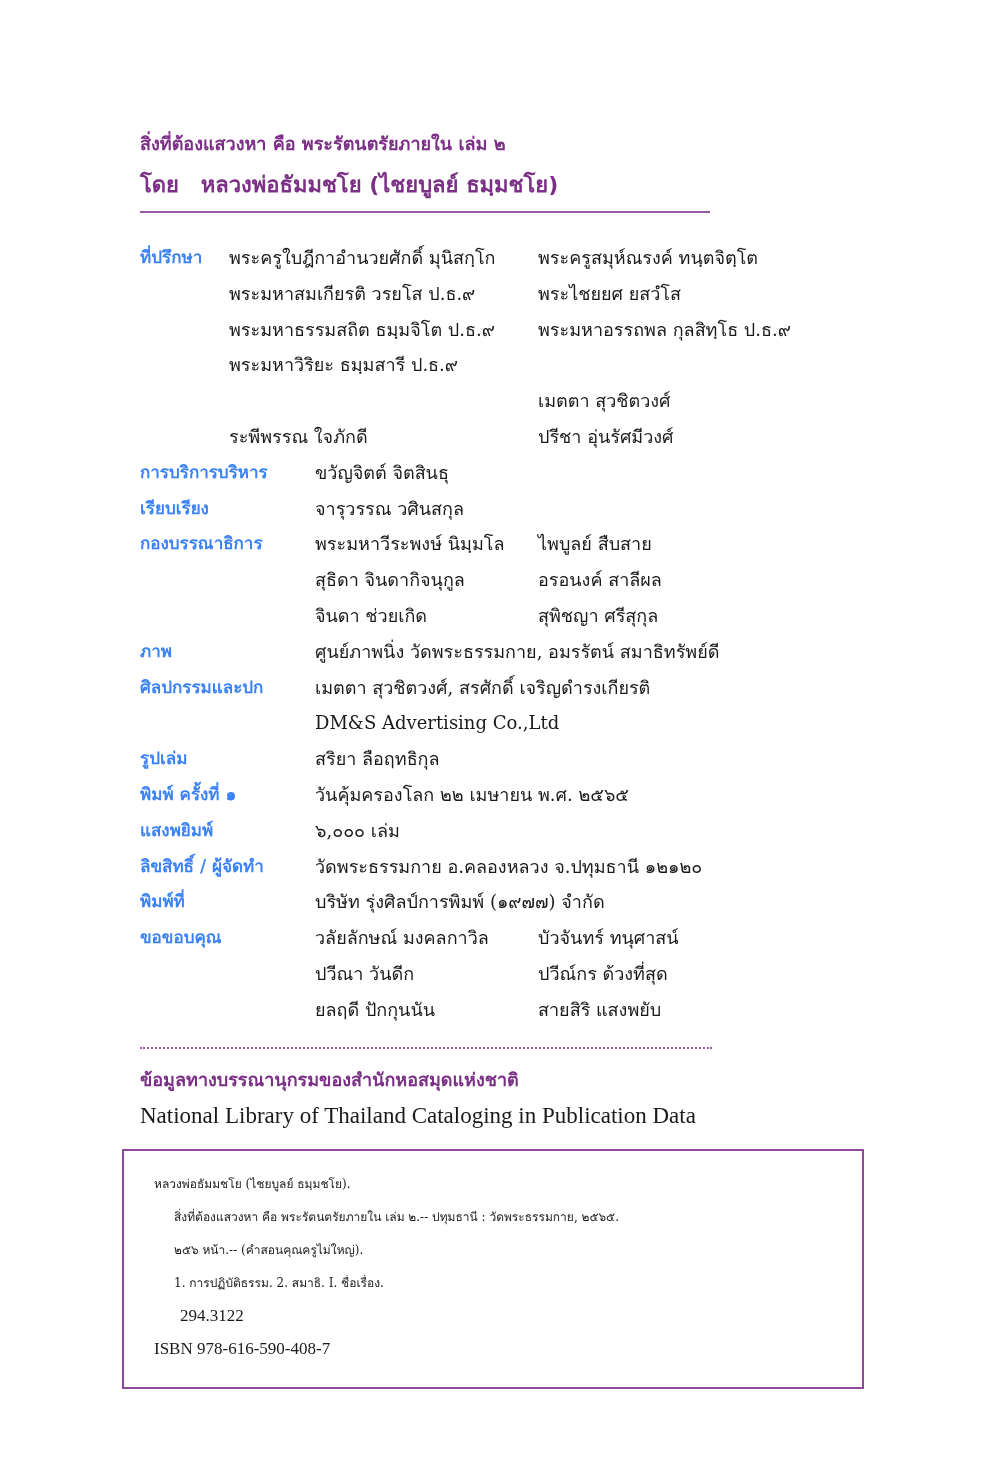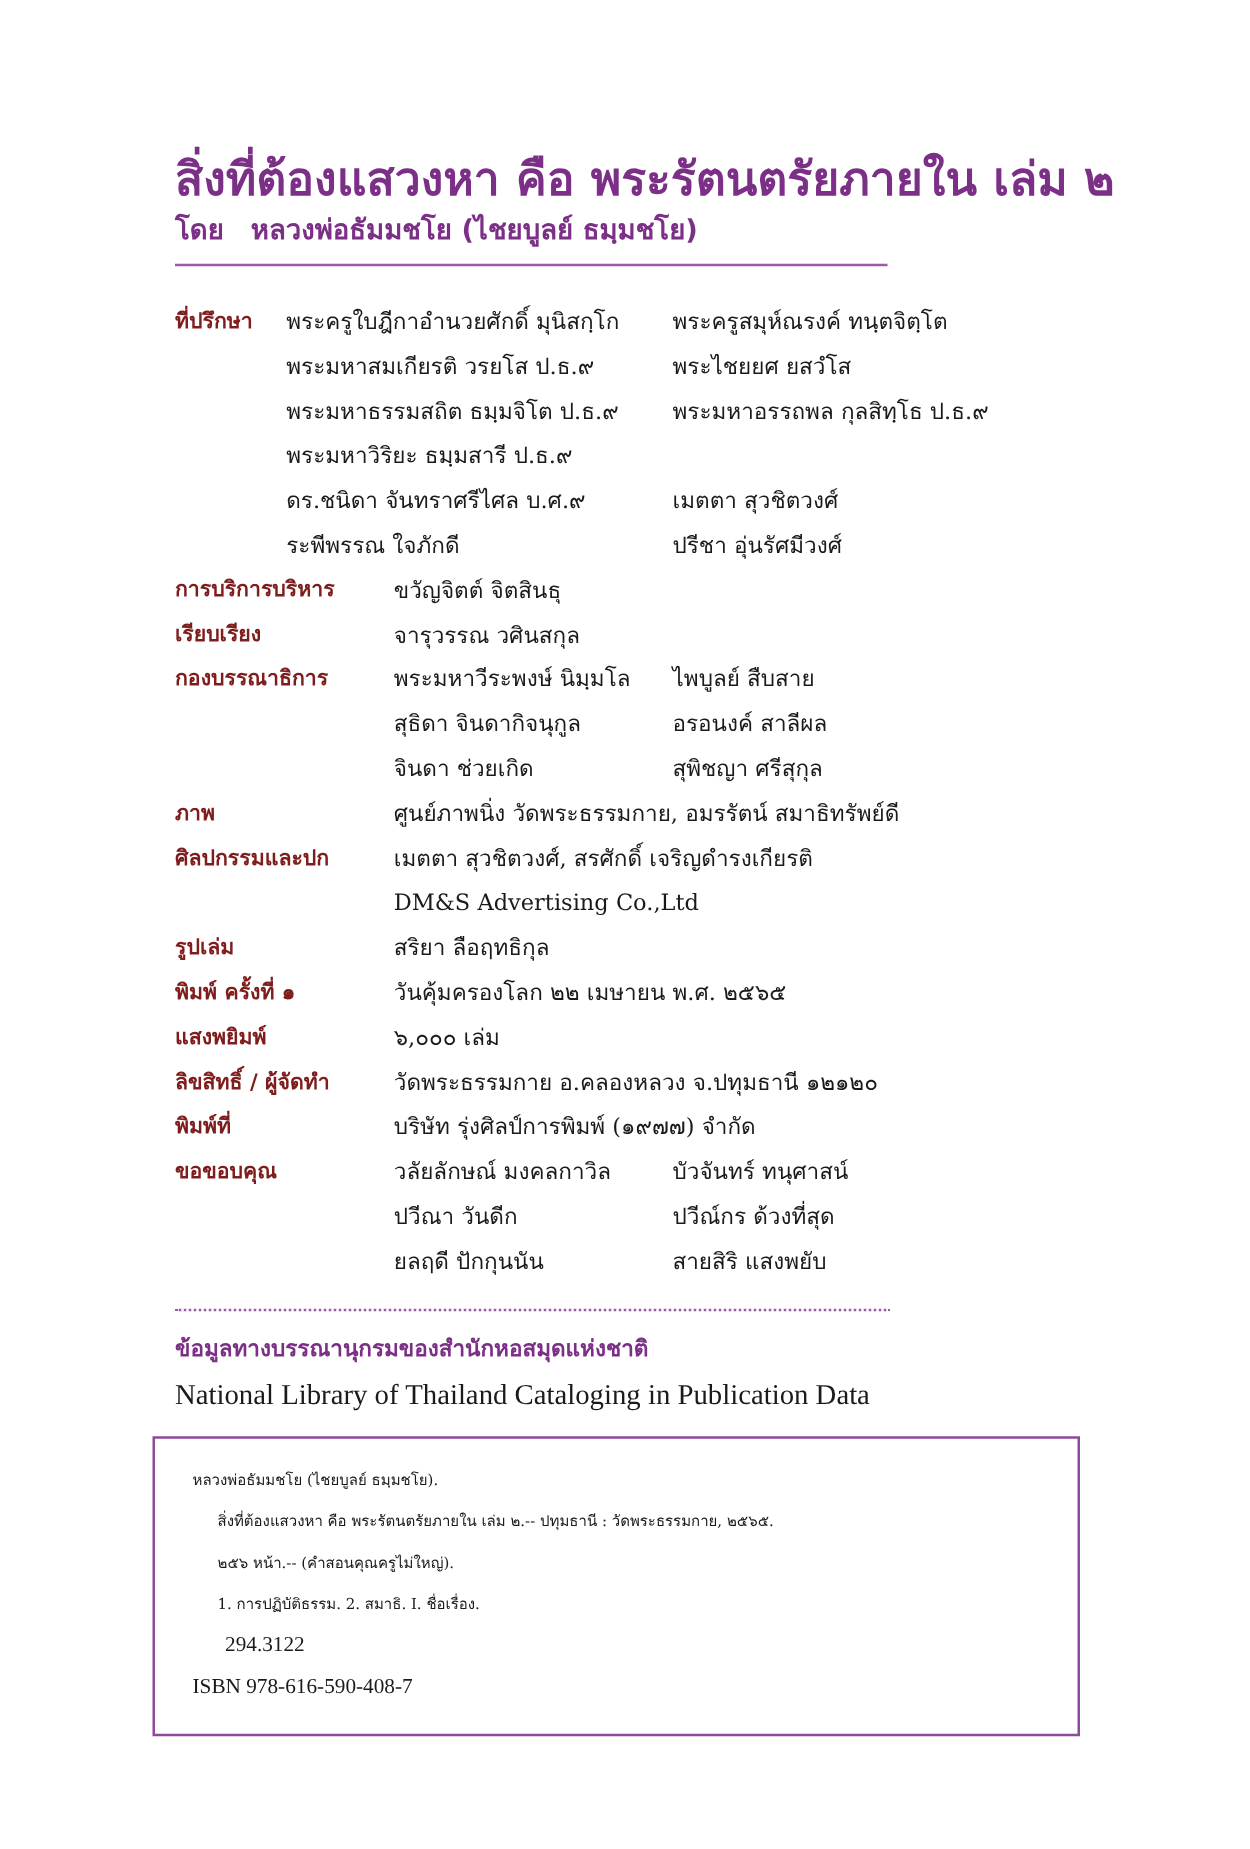--- a/index.html
+++ b/index.html
@@ -11,21 +11,21 @@
     font-family: "DejaVu Serif", "Liberation Serif", serif;
     color: #1a1a1a;
     overflow: hidden;
   }
   .title {
     position: absolute;
     left: 140px;
     top: 124px;
     font-family: "DejaVu Sans", "Liberation Sans", sans-serif;
     font-weight: bold;
-    font-size: 37px;
+    font-size: 18px;
     color: #7b2f86;
     white-space: nowrap;
     line-height: 40px;
   }
   .byline {
     position: absolute;
     left: 140px;
     top: 168px;
     font-family: "DejaVu Sans", "Liberation Sans", sans-serif;
     font-weight: bold;
@@ -56,21 +56,21 @@
     font-size: 18px;
     line-height: 35.8px;
     white-space: nowrap;
   }
   .row .label {
     position: absolute;
     left: 0;
     top: 0;
     font-family: "DejaVu Sans", "Liberation Sans", sans-serif;
     font-weight: bold;
-    color: #7f1d1d;
+    color: #3b82f6;
     font-size: 17px;
   }
   .row .c1 { position: absolute; top: 0; }
   .row .c2 { position: absolute; top: 0; left: 398px; }
   .advisor .c1 { left: 89px; }
   .std .c1 { left: 175px; }
   .dotted-rule {
     position: absolute;
     left: 140px;
     top: 1047px;
@@ -140,21 +140,20 @@
     <span class="c2">พระไชยยศ  ยสวํโส</span>
   </div>
   <div class="row advisor">
     <span class="c1">พระมหาธรรมสถิต  ธมฺมจิโต ป.ธ.๙</span>
     <span class="c2">พระมหาอรรถพล  กุลสิทฺโธ ป.ธ.๙</span>
   </div>
   <div class="row advisor">
     <span class="c1">พระมหาวิริยะ  ธมฺมสารี ป.ธ.๙</span>
   </div>
   <div class="row advisor">
-    <span class="c1">ดร.ชนิดา  จันทราศรีไศล บ.ศ.๙</span>
     <span class="c2">เมตตา  สุวชิตวงศ์</span>
   </div>
   <div class="row advisor">
     <span class="c1">ระพีพรรณ  ใจภักดี</span>
     <span class="c2">ปรีชา อุ่นรัศมีวงศ์</span>
   </div>
 
   <div class="row std">
     <span class="label">การบริการบริหาร</span>
     <span class="c1">ขวัญจิตต์  จิตสินธุ</span>

